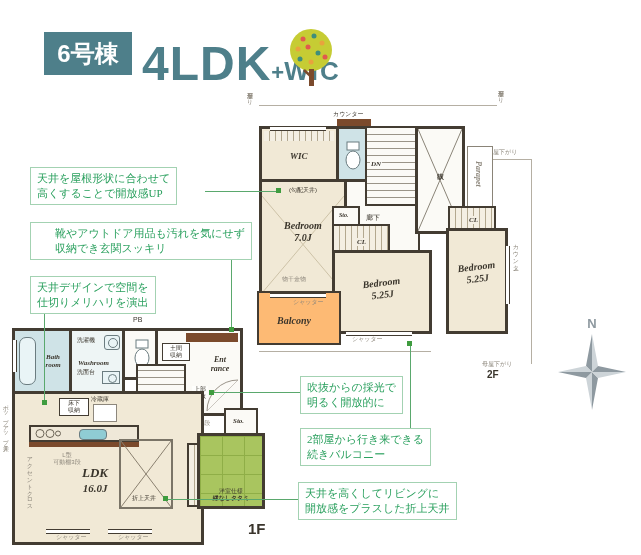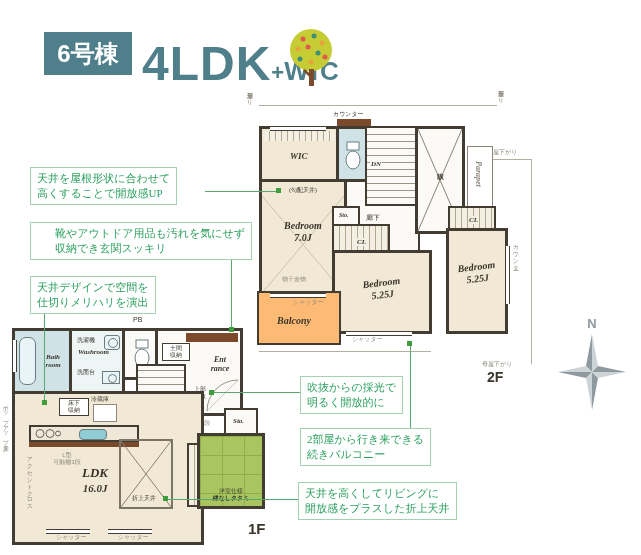--- a/index.html
+++ b/index.html
@@ -184,39 +184,39 @@
     <div class="win-h" style="left:270px;top:293px;width:56px;"></div>
     <div class="win-h" style="left:346px;top:331px;width:66px;"></div>
     <div class="win-v" style="left:505px;top:246px;height:58px;"></div>
     <div class="win-h" style="left:270px;top:126px;width:56px;"></div>
 
     <div class="t f6 gray" style="left:282px;top:276px;">物干金物</div>
     <div class="t f6 gray" style="left:293px;top:299px;">シャッター</div>
     <div class="t f6 gray" style="left:352px;top:336px;">シャッター</div>
 
     <div class="t f6 gray" style="left:482px;top:361px;">母屋下がり</div>
-    <div class="t" style="left:487px;top:369px;font-size:14px;font-weight:700;">2F</div>
+    <div class="t" style="left:487px;top:369px;font-size:10px;font-weight:700;">2F</div>
   </div>
 
   <div class="abs">
     <div class="t f7" style="left:133px;top:316px;">PB</div>
 
     <div class="room blue" style="left:12px;top:328px;width:60px;height:66px;">
       <div class="fixture" style="left:4px;top:6px;width:17px;height:48px;border-radius:7px;"></div>
       <div class="t f7 ser ctr" style="left:24px;top:22px;width:28px;">
         <span>Bath</span><br>
         <span>room</span>
       </div>
     </div>
     <div class="room" style="left:69px;top:328px;width:56px;height:66px;background:#eef5f5;">
       <div class="t f6" style="left:5px;top:6px;">洗濯機</div>
       <div class="fixture" style="left:32px;top:4px;width:16px;height:15px;border-radius:3px;">
         <div class="abs" style="left:3px;top:2px;width:8px;height:8px;border:1px solid #6b7c80;border-radius:50%;"></div>
       </div>
-      <div class="t f7 ser" style="left:6px;top:17px;">Washroom</div>
+      <div class="t f7 ser" style="left:6px;top:28px;">Washroom</div>
       <div class="t f6" style="left:5px;top:38px;">洗面台</div>
       <div class="fixture" style="left:30px;top:40px;width:18px;height:13px;">
         <div class="abs" style="left:5px;top:2px;width:7px;height:7px;border:1px solid #6b7c80;border-radius:50%;"></div>
       </div>
     </div>
     <div class="room white" style="left:122px;top:328px;width:36px;height:52px;">
       <svg class="abs" style="left:9px;top:8px;" width="16" height="30" viewBox="0 0 16 30">
         <rect x="2" y="1" width="12" height="8" fill="#fff" stroke="#6b7c80"></rect>
         <ellipse cx="8" cy="19" rx="7" ry="9" fill="#fff" stroke="#6b7c80"></ellipse>
       </svg>

